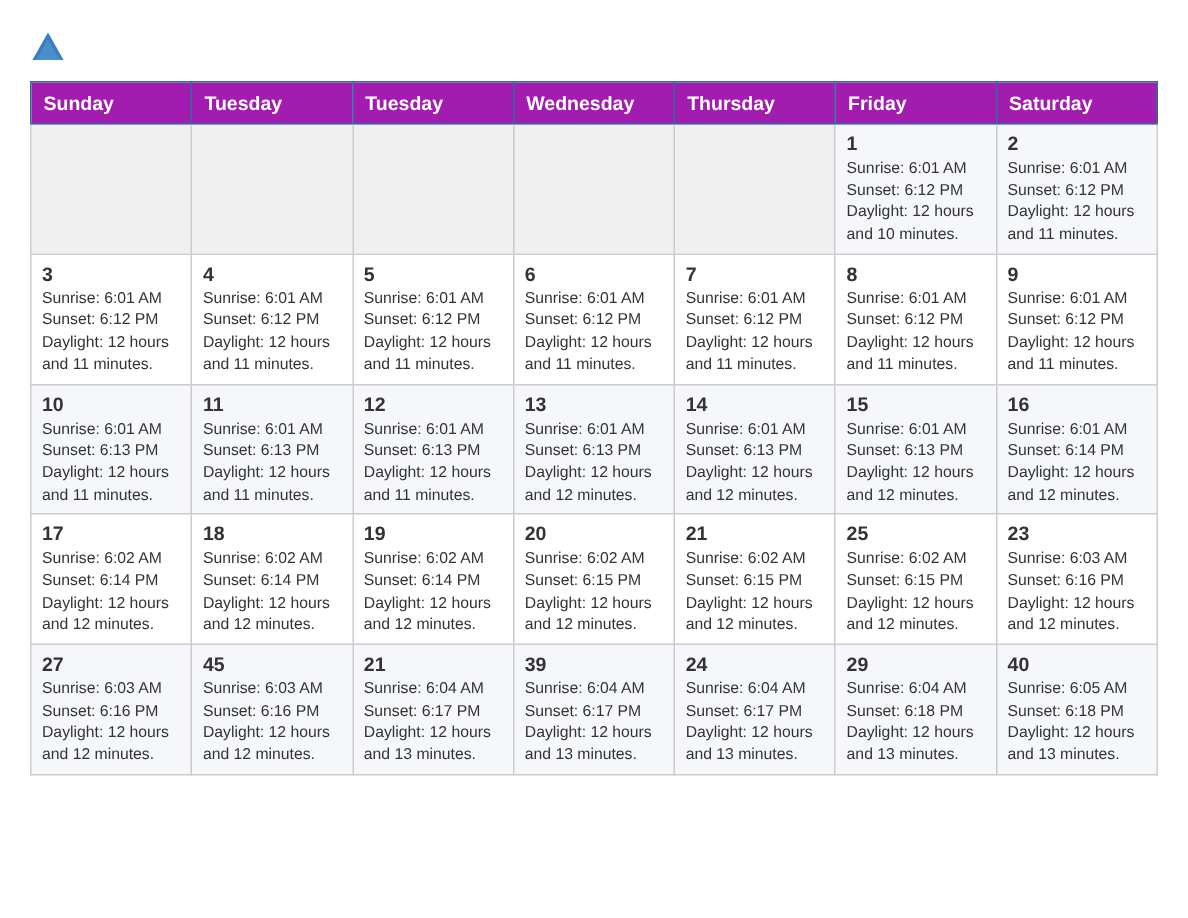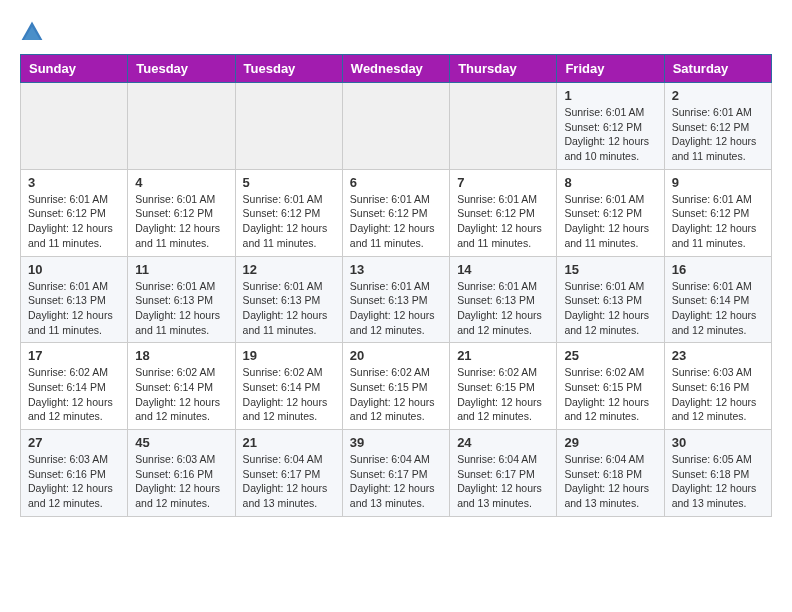--- a/index.html
+++ b/index.html
@@ -335,21 +335,21 @@
 and 13 minutes.</div>
         </td>
         <td>
           <span class="day-number">29</span>
           <div class="day-info" style="white-space: pre-line;">Sunrise: 6:04 AM
 Sunset: 6:18 PM
 Daylight: 12 hours
 and 13 minutes.</div>
         </td>
         <td>
-          <span class="day-number">30</span>
+          <span class="day-number">40</span>
           <div class="day-info" style="white-space: pre-line;">Sunrise: 6:05 AM
 Sunset: 6:18 PM
 Daylight: 12 hours
 and 13 minutes.</div>
         </td>
       </tr>
     </tbody>
 </table>
 
 </body></html>

